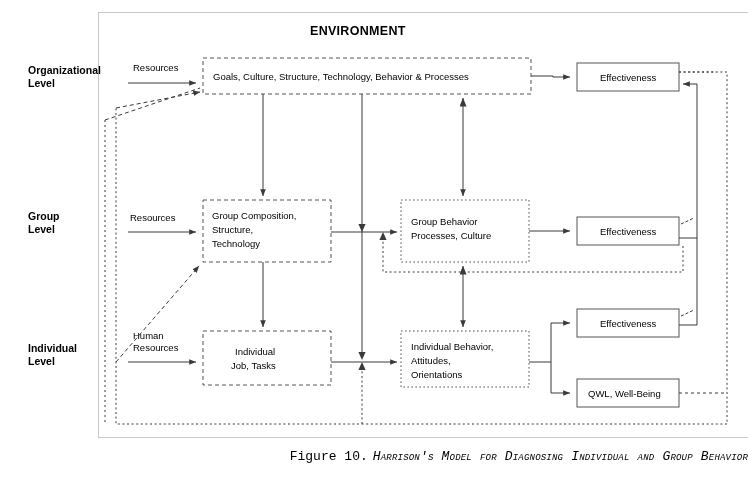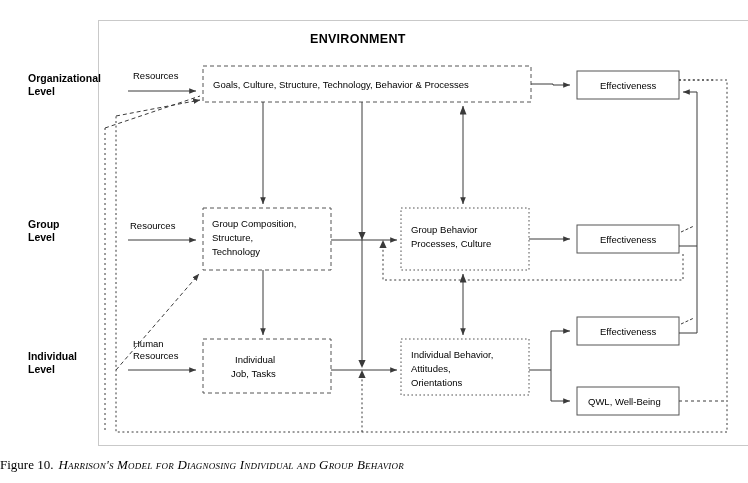--- a/index.html
+++ b/index.html
@@ -10,21 +10,21 @@
   body {
     width: 748px;
     height: 483px;
     font-family: "Liberation Sans", sans-serif;
     color: #000000;
     position: relative;
     overflow: hidden;
   }
   #figure-root {
     position: absolute;
-    left: 0; top: 8px;
+    left: 0; top: 0;
     width: 748px;
     height: 423px;
   }
   svg.diagram {
     position: absolute;
     left: 0; top: 0;
     width: 748px;
     height: 483px;
   }
   .ttl {
@@ -44,22 +44,22 @@
   }
   .boxtxt {
     font-family: "Liberation Sans", sans-serif;
     font-size: 9.5px;
   }
   .captxt {
     position: absolute;
     left: 0;
     top: 449px;
     width: 748px;
-    text-align: left;
-    font-family: Liberation Serif, serif;
+    text-align: right;
+    font-family: Liberation Mono, monospace;
     font-size: 13px;
     white-space: nowrap;
   }
   .cap-num { font-style: normal; }
   .cap-title {
     font-style: italic;
     font-variant: small-caps;
     letter-spacing: 0.2px;
     padding-left: 5px;
   }

